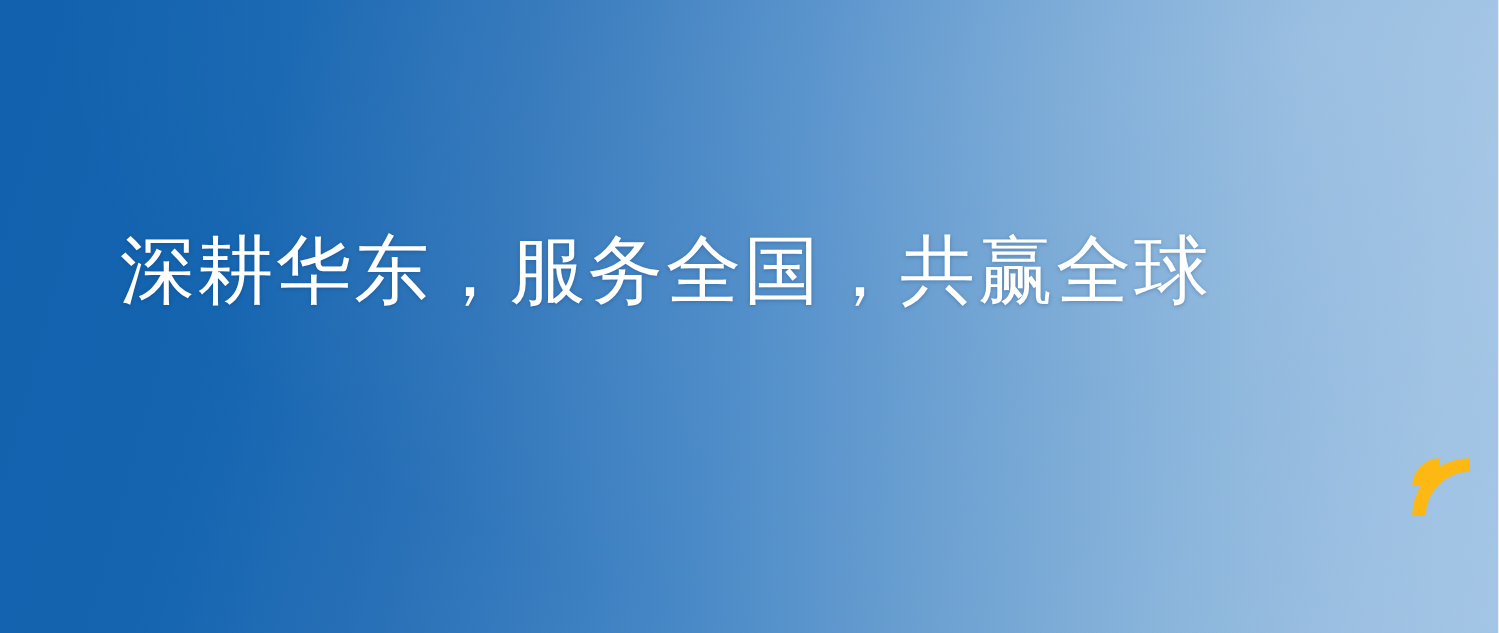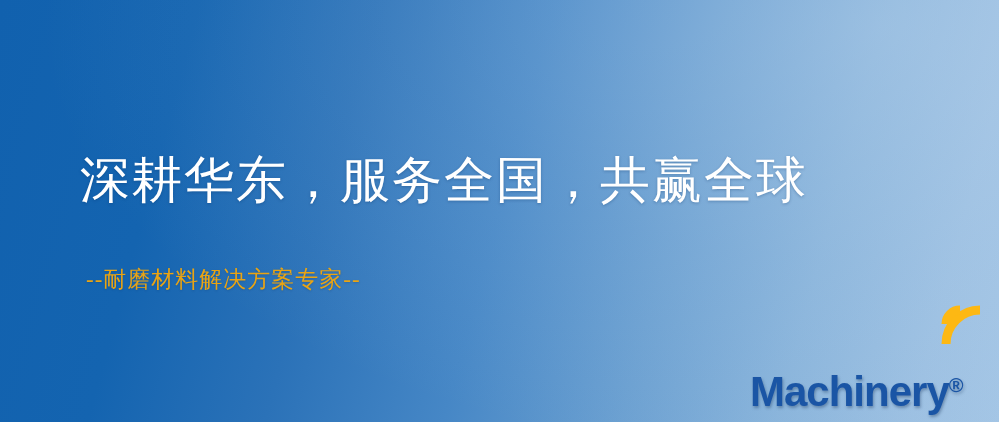--- a/index.html
+++ b/index.html
@@ -125,29 +125,25 @@
     letter-spacing: 0;
   }
 </style>
 </head>
 <body>
 
 <div id="banner">
 
   <div id="headline">深耕华东，服务全国，共赢全球</div>
 
-  <div id="subtitle">--耐磨材料解决方案专家--</div>
 
   <div id="logo">
 
 
     <svg id="logo-waves" viewBox="0 0 70 70">
       <path d="M 16 50 A 34 34 0 0 1 50 16" fill="none" stroke="#fdb813" stroke-width="9" stroke-linecap="butt"></path>
       <path d="M 16 30 A 14 14 0 0 1 30 16" fill="none" stroke="#fdb813" stroke-width="9" stroke-linecap="butt"></path>
     </svg>
 
-    <div class="logo-brandline">
-      <span>Machinery</span><span class="logo-reg">®</span>
-    </div>
 
   </div>
 
 </div>
 
 </body></html>

